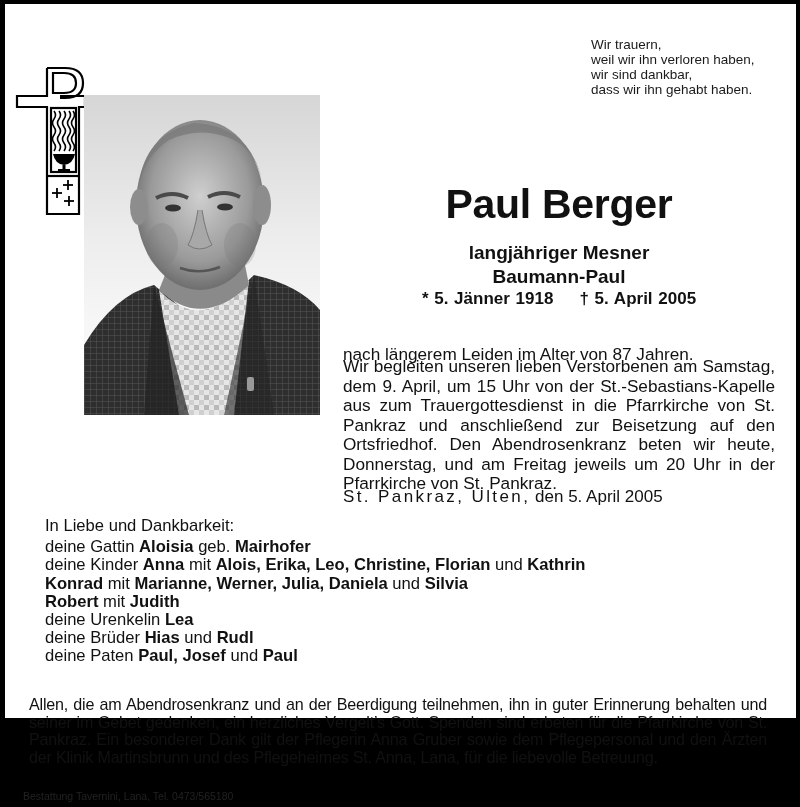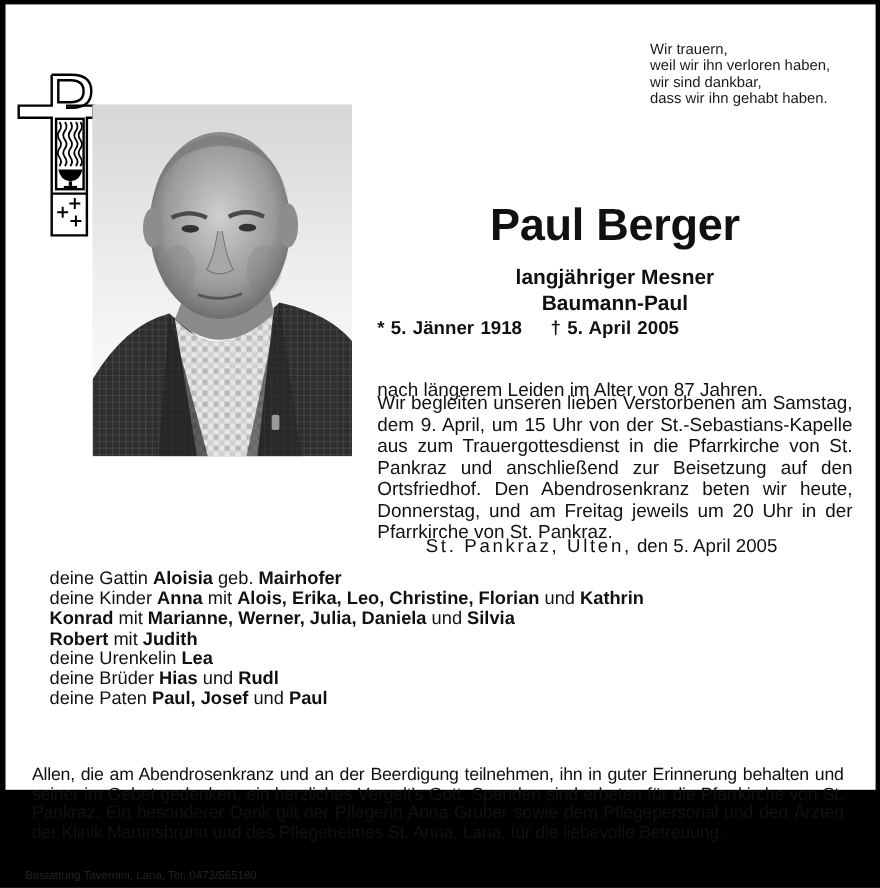--- a/index.html
+++ b/index.html
@@ -6,27 +6,27 @@
   body { width: 800px; height: 807px; overflow: hidden; font-family: "Liberation Sans", sans-serif; color: #111; }
   .frame { position: absolute; left: 5px; top: 4px; width: 791px; height: 714px; background: #fff; }
   .motto { position: absolute; left: 586px; top: 33px; font-size: 13.5px; line-height: 15px; color: #1a1a1a; }
   .emblem { position: absolute; left: 8px; top: 62px; width: 80px; height: 152px; }
   .photo { position: absolute; left: 79px; top: 91px; width: 236px; height: 320px; overflow: hidden;
            background: linear-gradient(180deg, #d6d6d6 0%, #ededed 45%, #f6f6f6 70%, #fff 100%); }
   .intro { position: absolute; left: 338px; top: 103px; width: 432px; font-size: 17.2px; line-height: 19.5px; text-align: justify; text-align-last: left; }
   .name { position: absolute; left: 338px; top: 176px; width: 432px; text-align: center; font-weight: bold; font-size: 41px; line-height: 48px; letter-spacing: -0.3px; }
   .sub { position: absolute; left: 338px; width: 432px; text-align: center; font-weight: bold; font-size: 19px; }
   .sub1 { top: 238px; } .sub2 { top: 262px; }
-  .dates { position: absolute; left: 338px; top: 285px; width: 432px; text-align: left; font-weight: bold; font-size: 17px; word-spacing: 1px; }
+  .dates { position: absolute; left: 338px; top: 285px; width: 432px; text-align: center; font-weight: bold; font-size: 17px; word-spacing: 1px; }
   .dates span + span { margin-left: 26px; }
   .body { position: absolute; left: 338px; width: 432px; font-size: 17.2px; line-height: 19.5px; }
   .b1 { top: 330px; margin-top: 11px; }
   .b2 { top: 353px; text-align: justify; }
   .place { position: absolute; left: 338px; top: 483px; font-size: 17px; }
-  .place .sp { letter-spacing: 2.4px; margin-left: 44px; }
+  .place .sp { letter-spacing: 2.4px; }
   .family { position: absolute; left: 40px; top: 513px; font-size: 16.6px; line-height: 18.2px; }
   .family .row { white-space: nowrap; }
   .family .first { margin-bottom: 3px; }
   .thanks { position: absolute; left: 24px; top: 692px; width: 738px; font-size: 16.1px; line-height: 17.6px; text-align: justify; text-align-last: left; letter-spacing: -0.2px; }
   .footer { position: absolute; left: 18px; top: 786px; font-size: 10.5px; color: #222; }
   b { font-weight: bold; }
 </style>
 </head>
 <body>
 
@@ -136,20 +136,21 @@
 
   <div class="body b1">nach längerem Leiden im Alter von 87 Jahren.</div>
   <div class="body b2">Wir begleiten unseren lieben Verstorbenen am Sams­tag, dem 9. April, um 15 Uhr von der St.-Seba­stians-Kapelle aus zum Trauergottesdienst in die Pfarr­kirche von St. Pankraz und anschließend zur Bei­setzung auf den Ortsfriedhof. Den Abendrosenkranz beten wir heute, Donnerstag, und am Freitag jeweils um 20 Uhr in der Pfarrkirche von St. Pankraz.</div>
 
   <div class="place">
     <span class="sp">St. Pankraz, Ulten,</span>
     <span>den 5. April 2005</span>
   </div>
 
   <div class="family">
+    <div class="row first">In Liebe und Dankbarkeit:</div>
     <div class="rows">
         <div class="row"><span>deine Gattin </span><b>Aloisia</b><span> geb. </span><b>Mairhofer</b></div>
         <div class="row"><span>deine Kinder </span><b>Anna</b><span> mit </span><b>Alois, Erika, Leo, Christine, Florian</b><span> und </span><b>Kathrin</b></div>
         <div class="row"><b>Konrad</b><span> mit </span><b>Marianne, Werner, Julia, Daniela</b><span> und </span><b>Silvia</b></div>
         <div class="row"><b>Robert</b><span> mit </span><b>Judith</b></div>
         <div class="row"><span>deine Urenkelin </span><b>Lea</b></div>
         <div class="row"><span>deine Brüder </span><b>Hias</b><span> und </span><b>Rudl</b></div>
         <div class="row"><span>deine Paten </span><b>Paul, Josef</b><span> und </span><b>Paul</b></div>
       </div>
   </div>

